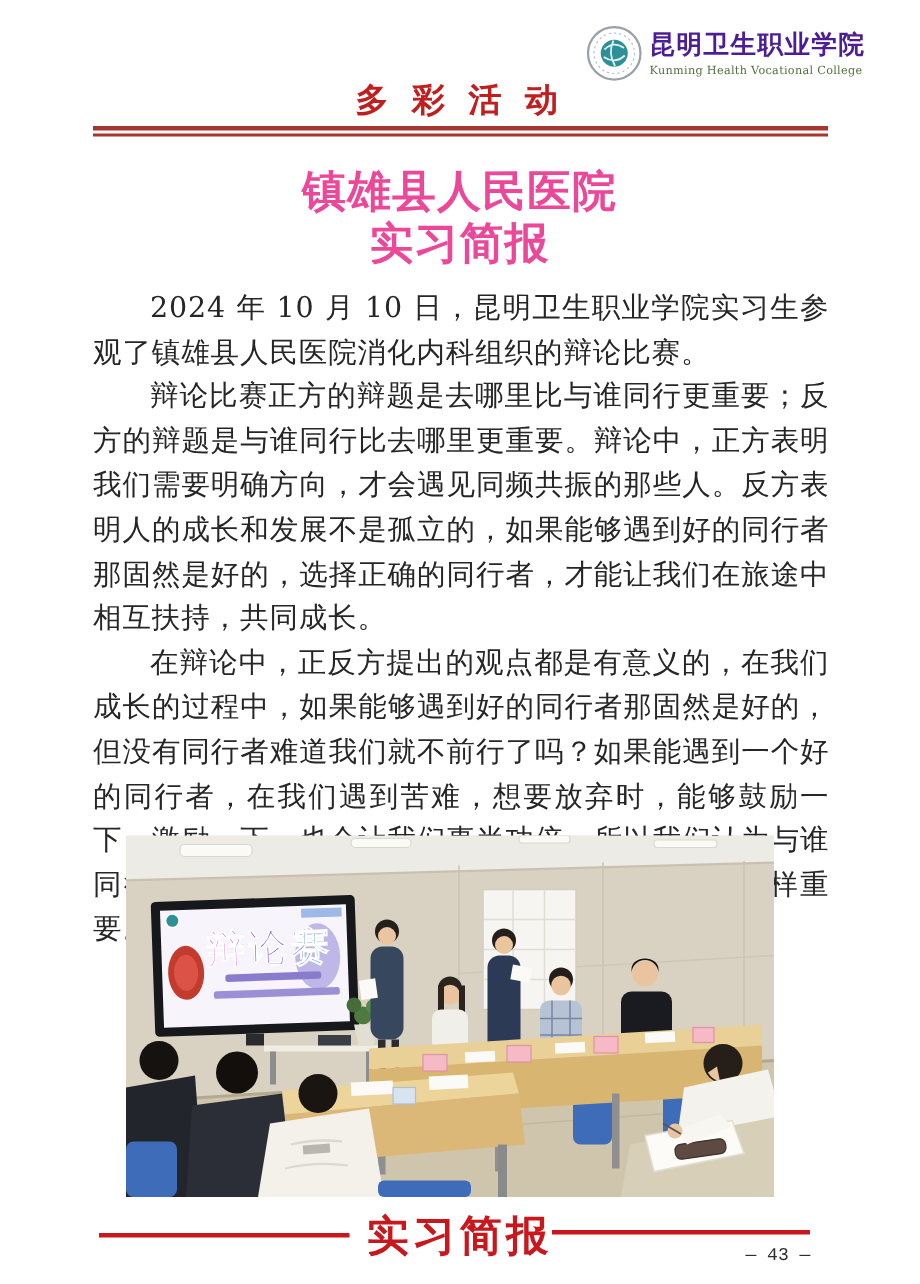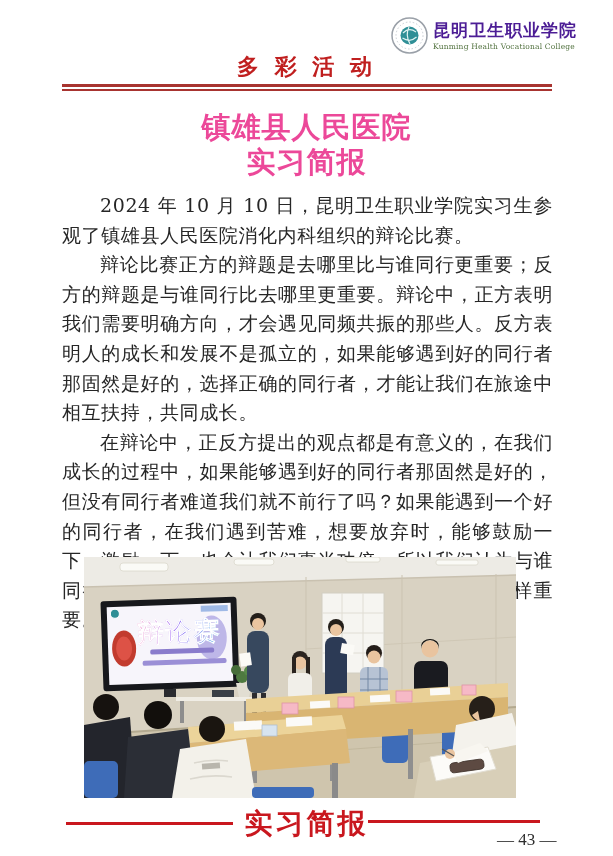--- a/index.html
+++ b/index.html
@@ -38,22 +38,22 @@
   .photo { position:absolute; top:557px; left:84px; width:432px; height:241px; }
   .photo svg { display:block; width:100%; height:100%; }
   
   .footer-label {
     position:absolute; top:805px; left:0; width:100%; text-align:center;
     font-weight:bold; font-size:28px; color:#c9171e; letter-spacing:3px;
   }
   .rule-left  { position:absolute; top:822px; left:66px;  width:167px; height:3px; background:#c9171e; }
   .rule-right { position:absolute; top:820px; left:368px; width:172px; height:3px; background:#c9171e; }
   .page-number {
-    position:absolute; top:830px; left:497px; font-size:17px; color:#2e2e2e;
-    font-family:Liberation Serif, serif;
+    position:absolute; top:830px; left:497px; font-size:12px; color:#2e2e2e;
+    font-family:Liberation Mono, monospace;
   }
 </style>
 </head>
 <body>
 
 <div class="page">
 
   <div class="logo">
     <svg class="logo-badge" viewBox="0 0 37 37">
       <circle cx="18.5" cy="18.5" r="17.5" fill="#ffffff" stroke="#9aa0a8" stroke-width="1.5"></circle>

